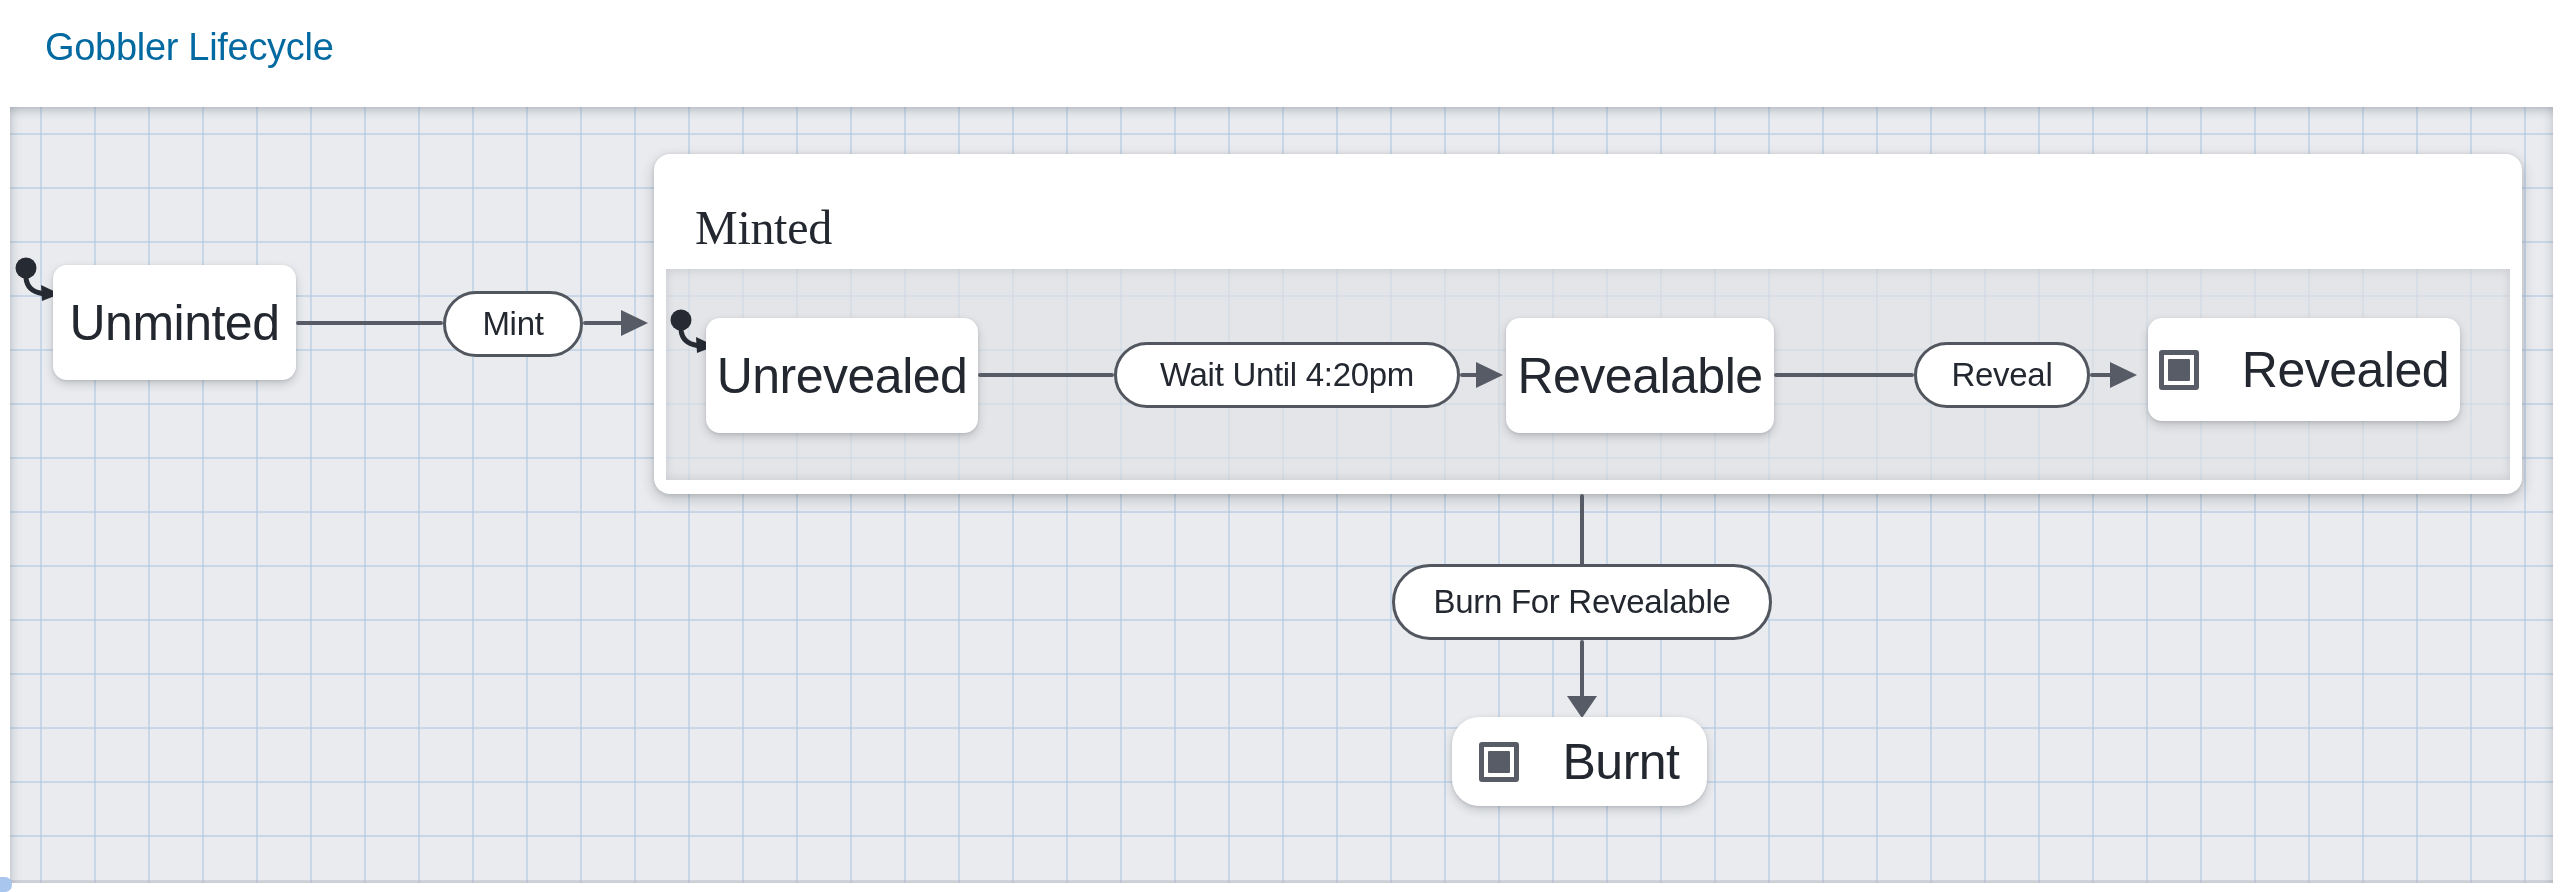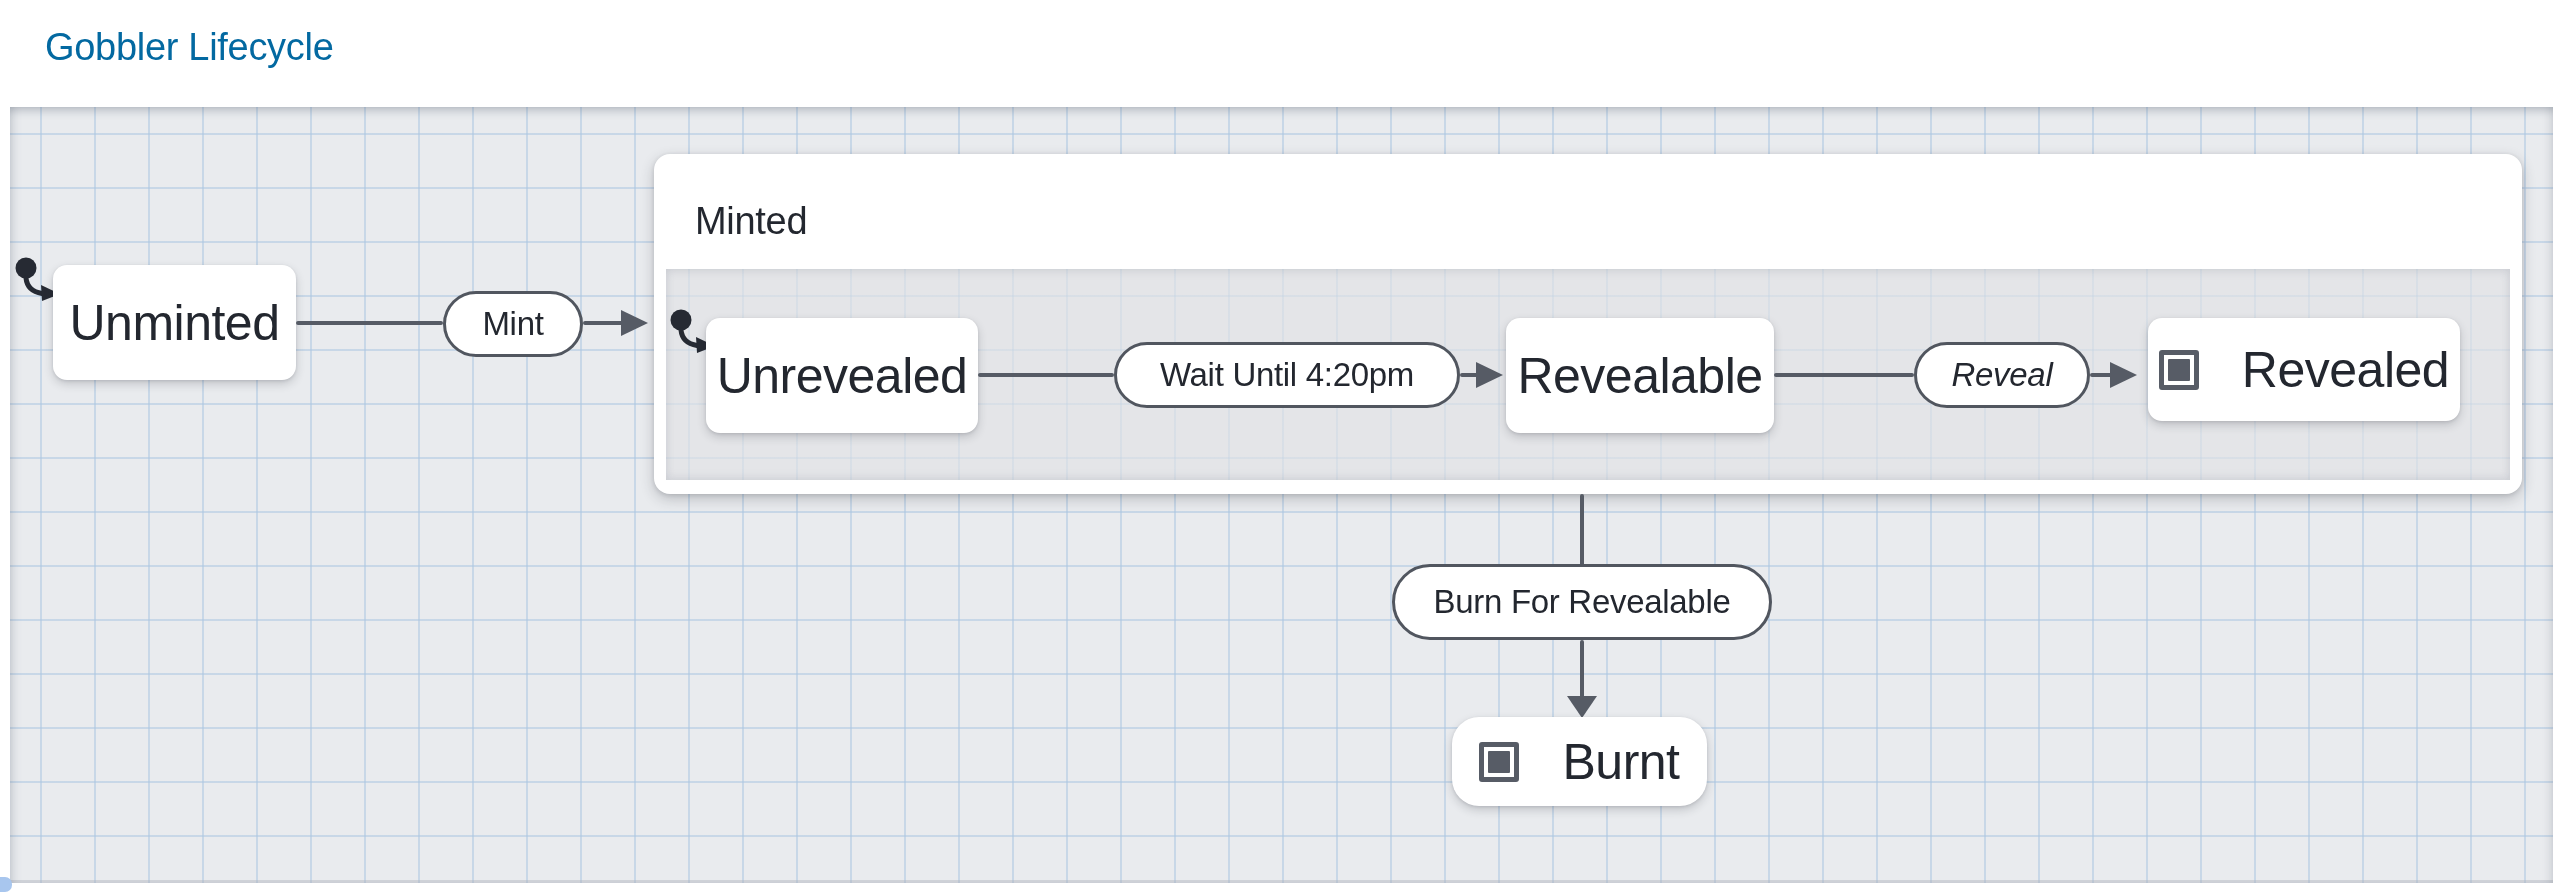--- a/index.html
+++ b/index.html
@@ -57,23 +57,24 @@
   }
   .compound-state {
     position: absolute;
     background: #ffffff;
     border-radius: 16px;
     box-shadow: 0 5px 14px rgba(40,45,55,0.24), 0 1px 4px rgba(40,45,55,0.14);
   }
   .compound-label {
     position: absolute;
     left: 41px; top: 46px;
-    font-size: 38px;
+    font-size: 48px;
     letter-spacing: -0.3px;
     color: #23272f;
+    font-family: Liberation Serif, serif;
   }
   .compound-body {
     position: absolute;
     left: 12px; right: 12px; top: 115px; bottom: 14px;
     background-color: #e4e5e8;
     background-image:
       linear-gradient(to right, rgba(190,208,226,0.30) 0 2px, transparent 2px),
       linear-gradient(to bottom, rgba(190,208,226,0.30) 0 2px, transparent 2px);
     background-size: 54px 54px;
     background-position: 22px 26px;
@@ -160,21 +161,21 @@
 
       <div class="edge-h" style="left:794px; top:104px; width:18px;"></div>
       <div class="arrowhead-right" style="left:810px; top:93px;"></div>
 
       <div class="state-node" style="left:840px; top:49px; width:268px; height:115px;">
         <span>Revealable</span>
       </div>
 
       <div class="edge-h" style="left:1108px; top:104px; width:140px;"></div>
 
-      <div class="event-pill" style="left:1248px; top:73px; width:176px; height:66px; border-radius:33px;font-style:italic;">
+      <div class="event-pill" style="left:1248px; top:73px; width:176px; height:66px; border-radius:33px;">
         <span>Reveal</span>
       </div>
 
       <div class="edge-h" style="left:1424px; top:104px; width:22px;"></div>
       <div class="arrowhead-right" style="left:1444px; top:93px;"></div>
 
       <div class="state-node" style="left:1482px; top:49px; width:312px; height:103px;">
         <div class="final-state-content">
           <div class="final-icon">
             <div class="final-icon-fill"></div>

